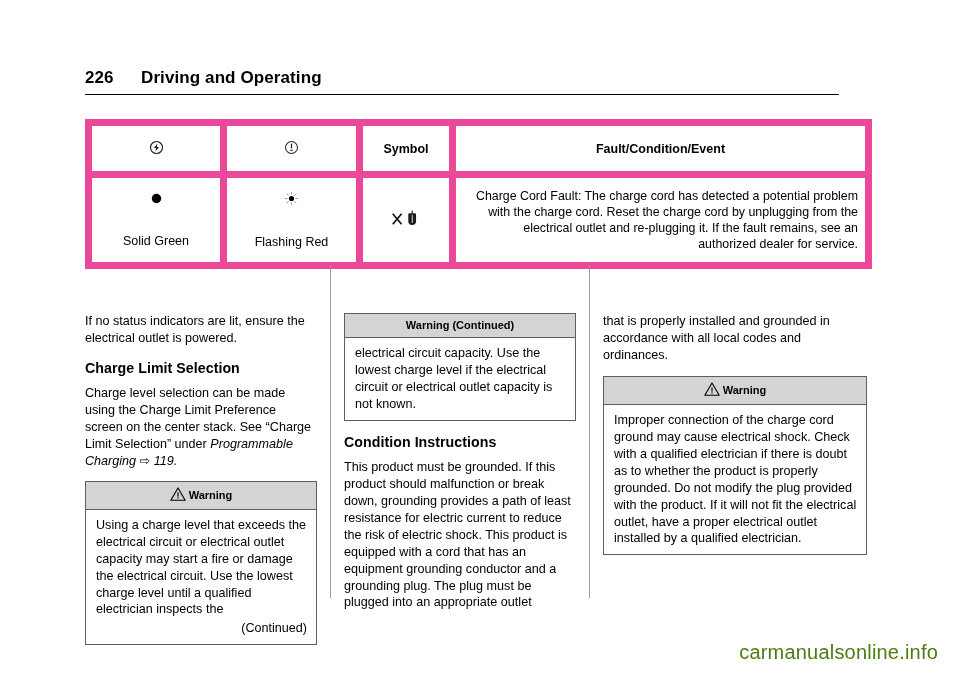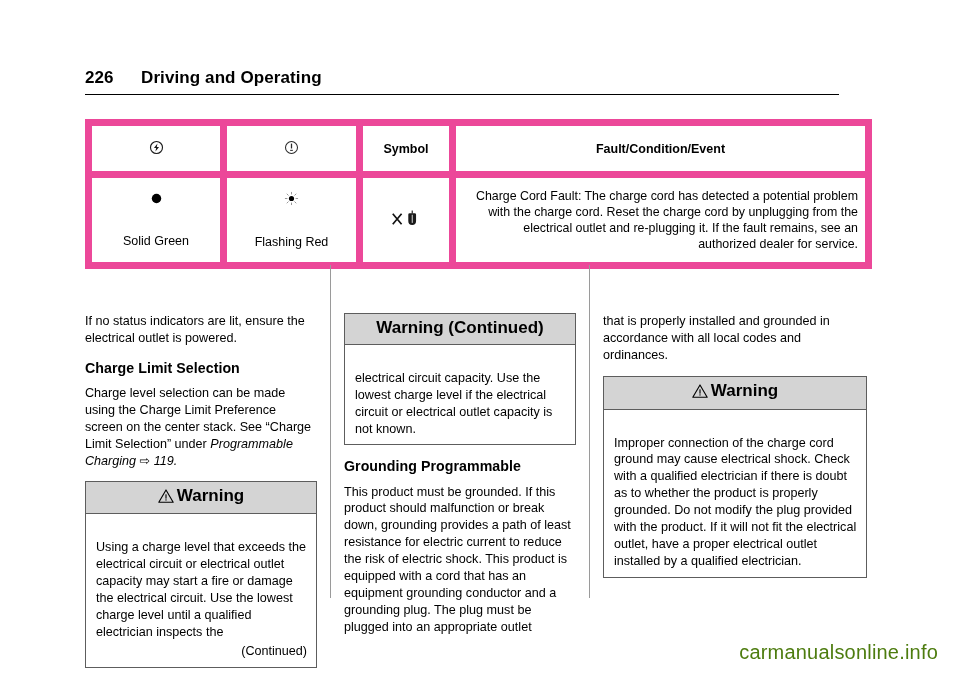--- a/index.html
+++ b/index.html
@@ -124,32 +124,32 @@
     border: 1px solid #5d5d5d;
     background: #ffffff;
     margin: 0 0 12px 0;
     width: 100%;
     box-sizing: border-box;
   }
   .warn-head {
     background: #d4d4d4;
     border-bottom: 1px solid #5d5d5d;
     text-align: center;
-    font-size: 17px;
+    font-size: 11px;
     font-weight: bold;
     padding: 5px 2px 6px 2px;
     line-height: 1.1;
   }
   .warn-head .tri {
     display: inline-block;
     vertical-align: -2px;
     margin-right: 3px;
   }
   .warn-body {
-    padding: 25px 9px 7px 10px;
+    padding: 7px 9px 7px 10px;
     font-size: 12.6px;
     line-height: 1.345;
   }
   .warn-cont {
     display: block;
     text-align: right;
     margin-top: 2px;
   }
 
   
@@ -268,21 +268,21 @@
     </div>
   </div>
 </div>
 
 <div class="col" id="col-mid">
   <div class="warn-box">
     <div class="warn-head">Warning  (Continued)</div>
     <div class="warn-body">electrical circuit capacity. Use the lowest charge level if the electrical circuit or electrical outlet capacity is not known.</div>
   </div>
 
-  <h2 class="sect">Grounding Programmable</h2>
+  <h2 class="sect">Condition Instructions</h2>
 
   <p class="para">This product must be grounded. If this product should malfunction or break down, grounding provides a path of least resistance for electric current to reduce the risk of electric shock. This product is equipped with a cord that has an equipment grounding conductor and a grounding plug. The plug must be plugged into an appropriate outlet</p>
 </div>
 
 <div class="col" id="col-right">
   <p class="para">that is properly installed and grounded in accordance with all local codes and ordinances.</p>
 
   <div class="warn-box">
     <div class="warn-head">
       <span class="tri">

